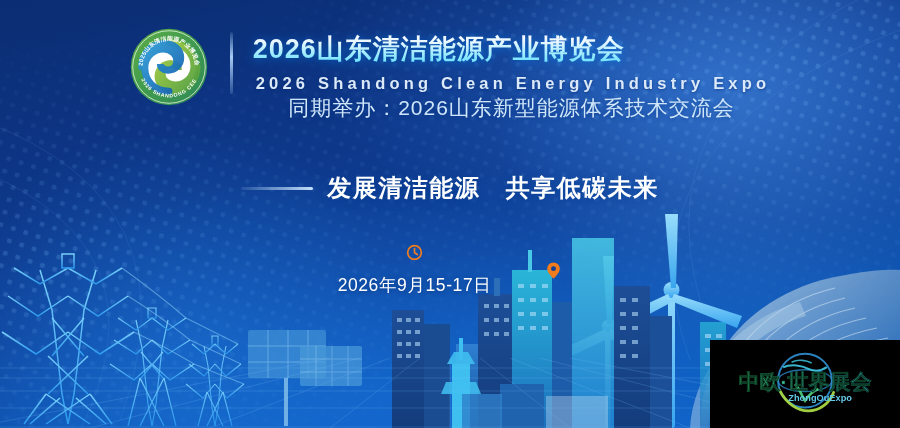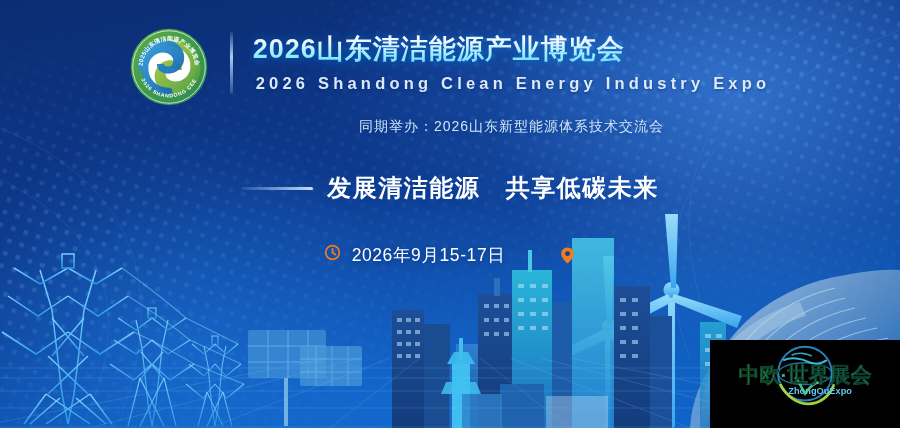--- a/index.html
+++ b/index.html
@@ -52,21 +52,21 @@
     background:linear-gradient(180deg,#ffffff 6%,#eaf7ff 34%,#7fe6ff 72%,#38d4ff 100%);
     -webkit-background-clip:text;background-clip:text;color:transparent;
     filter:drop-shadow(0 1px 5px rgba(0,140,255,.55));
   }
   .title-en{
     font-size:16.5px;line-height:22px;font-weight:600;color:#dbe9f8;
     letter-spacing:4.2px;white-space:nowrap;padding-left:3px;
     text-shadow:0 1px 3px rgba(0,40,110,.6);
   }
   .subtitle{
-    font-size:14px;line-height:28px;color:#cfe6fa;white-space:nowrap;margin-top:18px;
+    font-size:21px;line-height:28px;color:#cfe6fa;white-space:nowrap;margin-top:0;
     letter-spacing:1px;text-shadow:0 1px 4px rgba(0,50,130,.6);
     align-self:center;
   }
 
   
   .slogan-row{
     position:absolute;left:0;top:172px;width:100%;
     display:flex;align-items:center;justify-content:center;gap:14px;
   }
   .slogan-rule{
@@ -76,31 +76,31 @@
   .slogan{
     font-size:24px;line-height:32px;font-weight:700;color:#ffffff;letter-spacing:1.5px;
     white-space:nowrap;text-shadow:0 2px 8px rgba(0,60,150,.75);
   }
 
   
   .meta-row{
     position:absolute;left:0;top:243px;width:100%;
     display:flex;align-items:center;justify-content:center;gap:54px;
   }
-  .meta{display:flex;gap:11px;}
+  .meta{display:flex;align-items:center;gap:11px;flex-direction:column;}
   .meta-ico{width:17px;height:19px;flex:0 0 auto;display:block;}
   .meta-txt{
     font-size:17.5px;line-height:24px;color:#ffffff;white-space:nowrap;letter-spacing:.6px;
     text-shadow:0 1px 4px rgba(0,45,120,.7);
   }
 
   
   .watermark{
     position:absolute;right:0;bottom:0;width:190px;height:88px;background:#000000;
-    display:flex;align-items:flex-start;justify-content:center;overflow:hidden;
+    display:flex;align-items:center;justify-content:center;overflow:hidden;
   }
   .watermark svg{display:block;width:168px;height:74px;}
 </style>
 </head>
 <body>
 
 <div id="banner">
 
   <div class="dots">
     <svg viewBox="0 0 900 428" preserveAspectRatio="none" aria-hidden="true">

